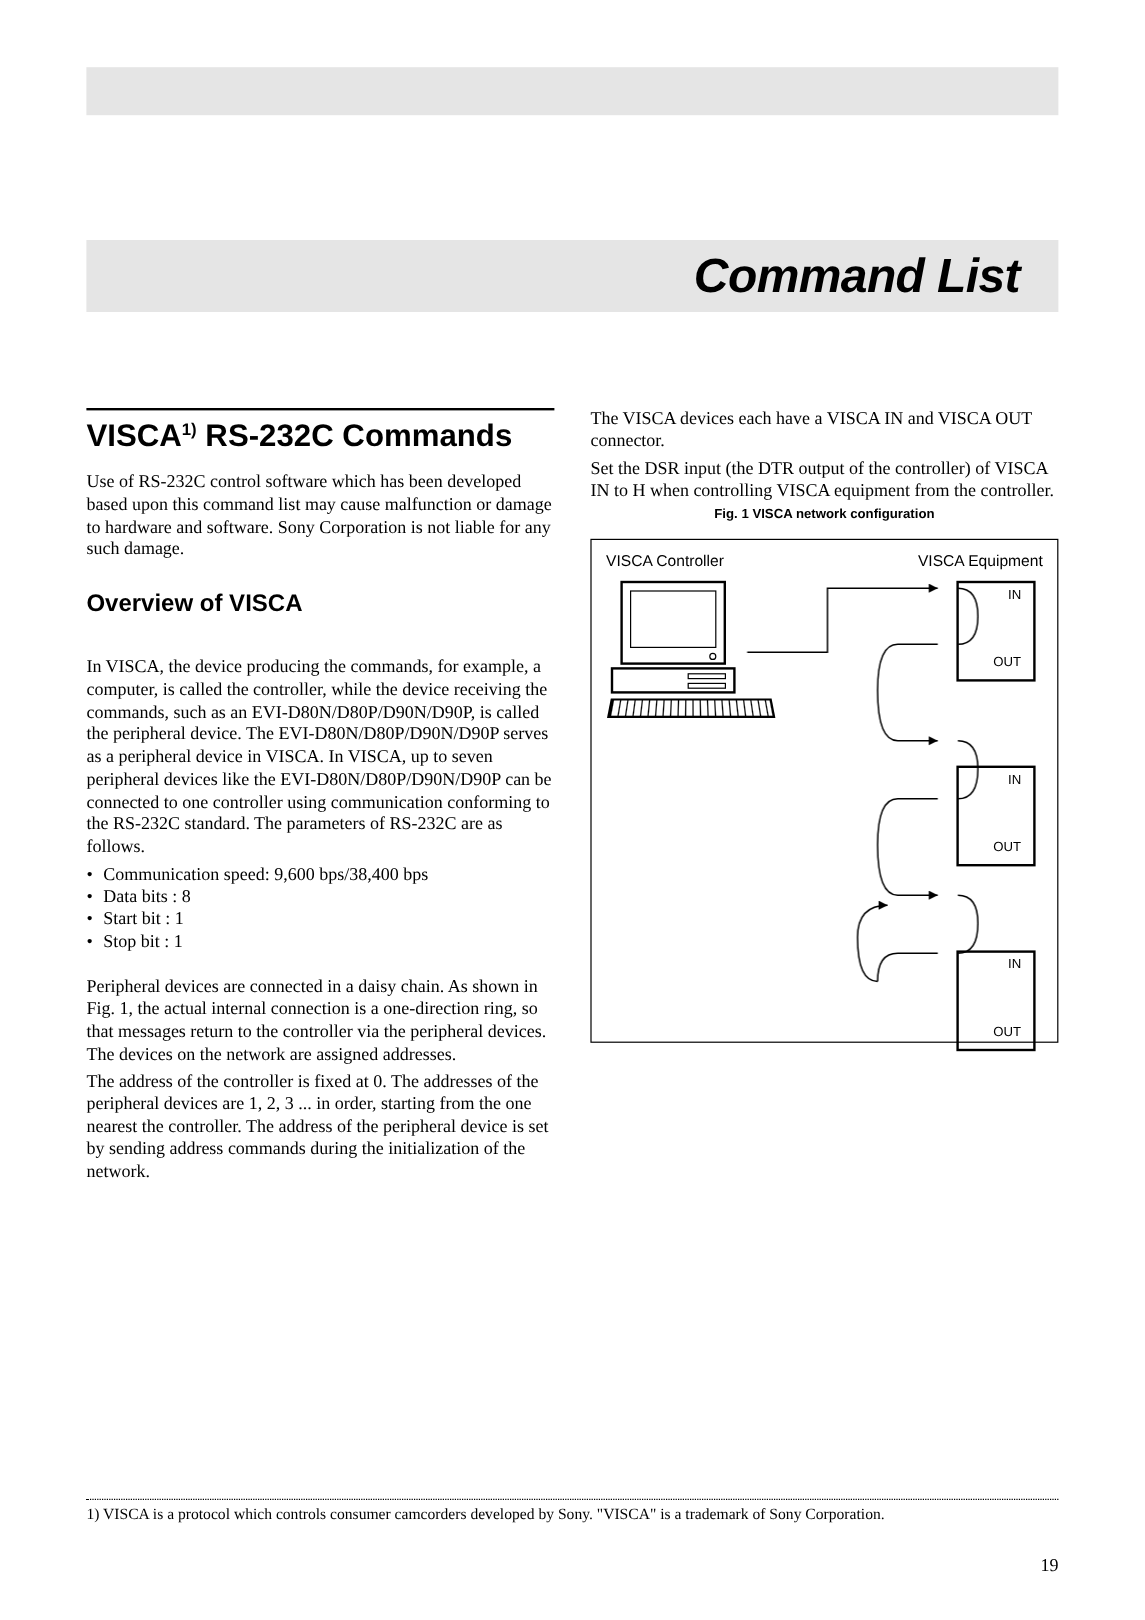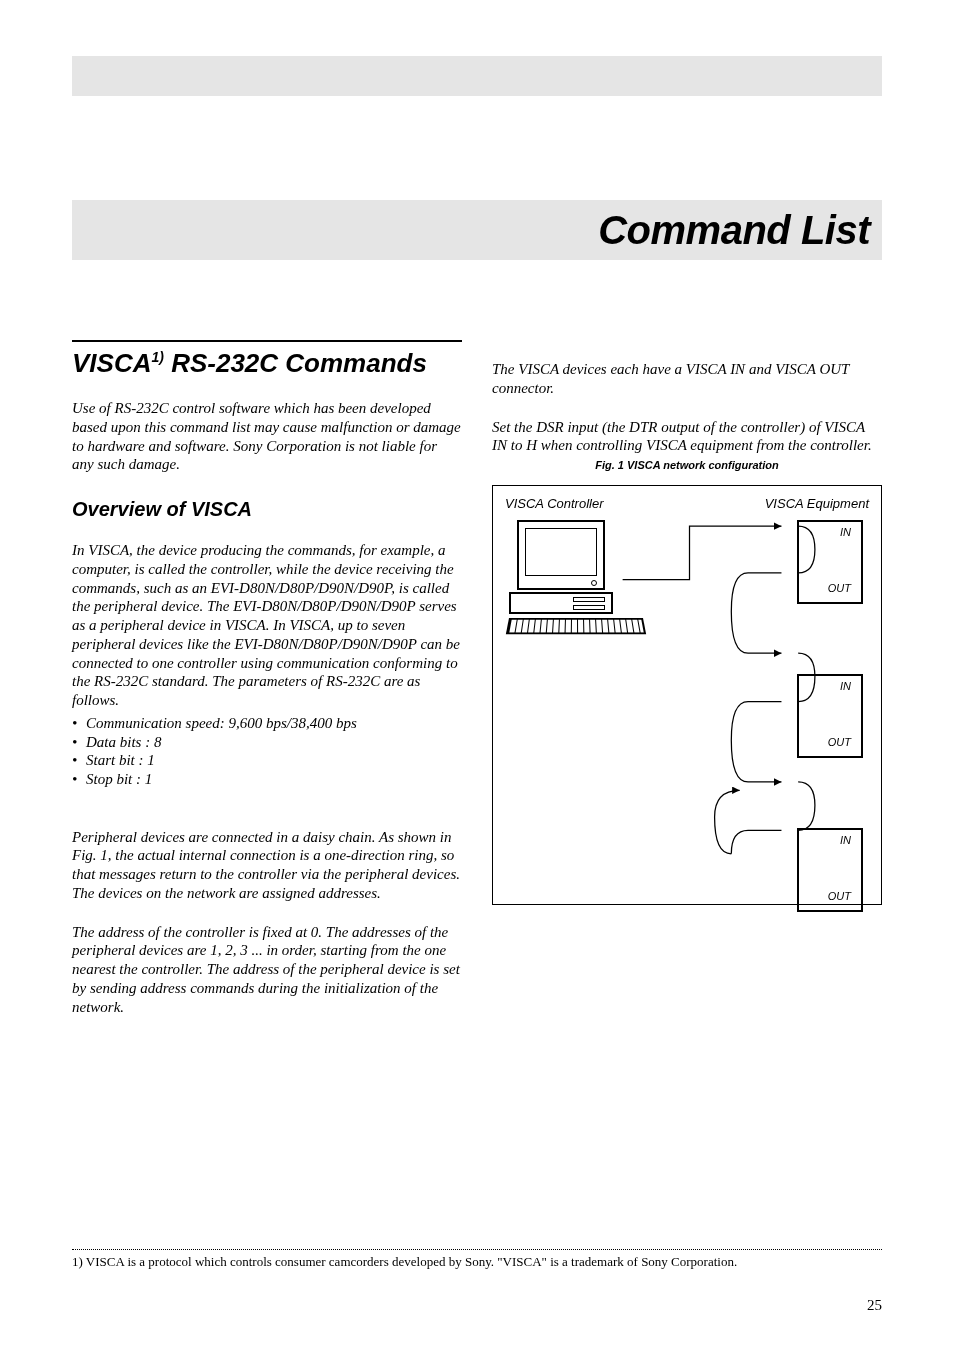--- a/index.html
+++ b/index.html
@@ -22,64 +22,63 @@
   .title-band {
     position: absolute;
     top: 200px;
     left: 72px;
     right: 72px;
     height: 60px;
     background: #e5e5e5;
     display: flex;
     align-items: center;
     justify-content: flex-end;
-    padding-right: 12px;
+    padding-right: 32px;
   }
   .title-band h1 {
     font-family: Arial, Helvetica, sans-serif;
     font-weight: bold;
     font-style: italic;
     font-size: 40px;
     letter-spacing: -0.5px;
   }
   .content {
     position: absolute;
     top: 340px;
     left: 72px;
     right: 72px;
     display: flex;
     gap: 30px;
-    font-style: italic;
   }
   .col-left { width: 394px; }
   .col-right { width: 394px; }
   .section-title {
     font-family: Arial, Helvetica, sans-serif;
     font-weight: bold;
     font-size: 26px;
     border-top: 2px solid #000;
     padding-top: 6px;
     line-height: 1.2;
     margin-bottom: 14px;
   }
   .section-title sup {
     font-size: 14px;
     vertical-align: super;
   }
   .body-text {
     font-size: 15px;
     line-height: 1.25;
   }
-  .body-text p { margin-bottom: 4px; margin-top: 20px; }
+  .body-text p { margin-bottom: 4px; }
   .subhead {
     font-family: Arial, Helvetica, sans-serif;
     font-weight: bold;
     font-size: 20px;
     margin-top: 24px;
-    margin-bottom: 16px;
+    margin-bottom: 32px;
   }
   ul.bullets {
     list-style: none;
     padding-left: 0;
   }
   ul.bullets li::before {
     content: "•";
     display: inline-block;
     width: 14px;
   }
@@ -311,13 +310,13 @@
         <path d="M200,48 L200,122" fill="none" stroke="none"></path>
       </svg>
     </div>
   </div>
 </div>
 
 <div class="footnote-rule">
   <span>1) VISCA is a protocol which controls consumer camcorders developed by Sony. "VISCA" is a trademark of Sony Corporation.</span>
 </div>
 
-<div class="page-num">25</div>
+<div class="page-num">19</div>
 
 </body></html>

